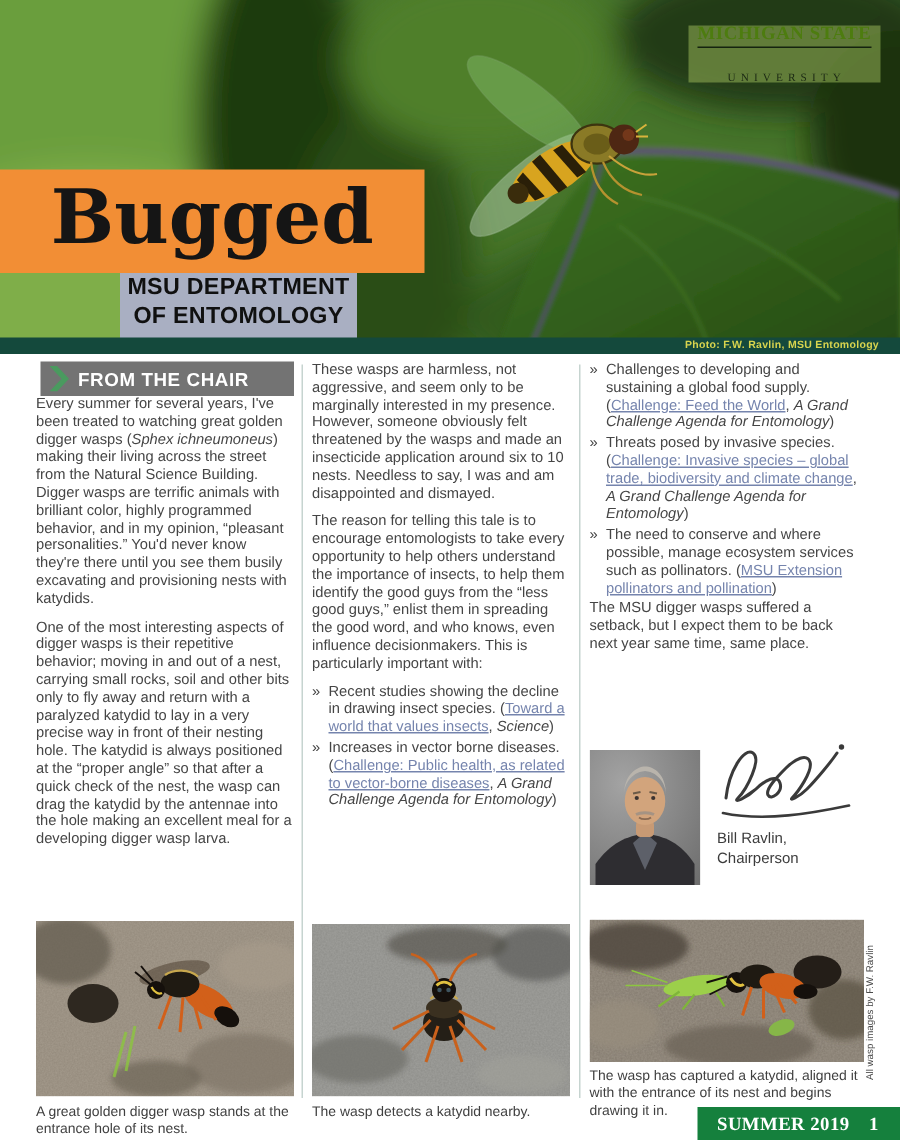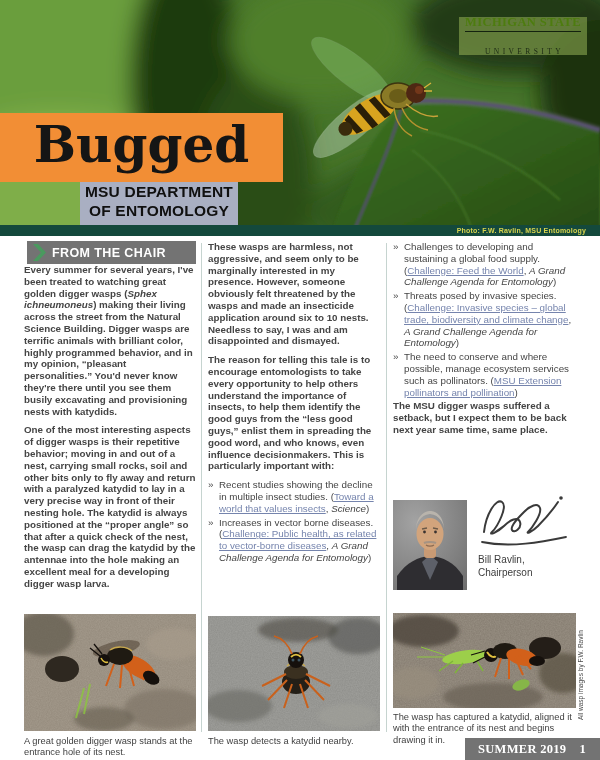--- a/index.html
+++ b/index.html
@@ -30,21 +30,21 @@
   
   .textcol{position:absolute;top:240px;}
   .c1{left:24px;width:172px;}
   .c2{left:208px;width:172px;}
   .c3{left:393px;width:183px;}
   .vline{position:absolute;top:243px;width:1px;height:489px;background:#c6d4d0;}
   .vl1{left:201px;} .vl2{left:386px;}
   .section-header{height:23px;background:#737373;display:flex;align-items:center;gap:6px;
                   margin:1px 0 0 3px;padding-left:6px;}
   .section-header .label{color:#ffffff;font-weight:bold;font-size:12.5px;letter-spacing:.4px;}
-  p.body{margin:0 0 7px 0;font-size:9.8px;line-height:11.8px;color:#454545;font-weight:bold;}
+  p.body{margin:0 0 7px 0;font-size:9.8px;line-height:11.8px;color:#454545;}
   .first{margin-top:8px;}
   .bullets{margin:0;padding:0;list-style:none;}
   .bullet{display:flex;margin:0 0 2px 0;font-size:9.8px;line-height:11.8px;color:#454545;}
   .bullet .m{width:11px;flex:none;color:#454545;}
   .bullet .t{flex:1;}
   .rich-link{color:#7584ad;text-decoration:underline;cursor:pointer;}
   .rich-i{font-style:italic;}
   .closing{margin-top:7px;}
   
   .ph{position:absolute;overflow:hidden;}
@@ -56,21 +56,21 @@
   .signature{position:absolute;top:492px;left:474px;width:104px;height:58px;}
   .sigtext{position:absolute;top:553px;left:478px;width:100px;font-size:10px;line-height:13px;color:#3c3c3c;}
   .caption{position:absolute;font-size:9.3px;line-height:11.4px;color:#3f3f3f;}
   .cap1{top:736px;left:24px;width:172px;}
   .cap2{top:736px;left:208px;width:172px;}
   .cap3{top:712px;left:393px;width:183px;}
   .side-credit{position:absolute;left:577px;top:622px;height:98px;width:12px;
                writing-mode:vertical-rl;transform:rotate(180deg);font-size:6.5px;color:#4a4a4a;
                text-align:left;}
   
-  .footer{position:absolute;right:0;top:738px;width:135px;height:22px;background:#737373;
+  .footer{position:absolute;right:0;top:738px;width:135px;height:22px;background:#15803d;
           display:flex;align-items:center;box-sizing:border-box;padding-left:13px;gap:13px;
           font-family:"Liberation Serif",serif;font-weight:bold;color:#ffffff;font-size:12.5px;
           letter-spacing:.3px;}
 </style>
 </head>
 <body>
 
 <div class="page">
 
   <div class="hero">
@@ -161,21 +161,21 @@
     <p class="body first"><span>Every summer for several years, I've been treated to watching great golden digger wasps (</span><span class="rich-i">Sphex ichneumoneus</span><span>) making their living across the street from the Natural Science Building. Digger wasps are terrific animals with brilliant color, highly programmed behavior, and in my opinion, “pleasant personalities.” You'd never know they're there until you see them busily excavating and provisioning nests with katydids.</span></p>
     <p class="body">One of the most interesting aspects of digger wasps is their repetitive behavior; moving in and out of a nest, carrying small rocks, soil and other bits only to fly away and return with a paralyzed katydid to lay in a very precise way in front of their nesting hole. The katydid is always positioned at the “proper angle” so that after a quick check of the nest, the wasp can drag the katydid by the antennae into the hole making an excellent meal for a developing digger wasp larva.</p>
   </div>
 
   <div class="textcol c2">
     <p class="body" style="margin-top:1px;">These wasps are harmless, not aggressive, and seem only to be marginally interested in my presence. However, someone obviously felt threatened by the wasps and made an insecticide application around six to 10 nests. Needless to say, I was and am disappointed and dismayed.</p>
     <p class="body">The reason for telling this tale is to encourage entomologists to take every opportunity to help others understand the importance of insects, to help them identify the good guys from the “less good guys,” enlist them in spreading the good word, and who knows, even influence decisionmakers. This is particularly important with:</p>
     <ul class="bullets">
       <li class="bullet">
         <span class="m">»</span>
-        <span class="t"><span>Recent studies showing the decline in multiple insect studies. (</span><span class="rich-link">Toward a world that values insects</span><span>, </span><span class="rich-i">Science</span><span>)</span></span>
+        <span class="t"><span>Recent studies showing the decline in drawing insect species. (</span><span class="rich-link">Toward a world that values insects</span><span>, </span><span class="rich-i">Science</span><span>)</span></span>
       </li>
       <li class="bullet">
         <span class="m">»</span>
         <span class="t"><span>Increases in vector borne diseases. (</span><span class="rich-link">Challenge: Public health, as related to vector-borne diseases</span><span>, </span><span class="rich-i">A Grand Challenge Agenda for Entomology</span><span>)</span></span>
       </li>
     </ul>
   </div>
 
   <div class="textcol c3">
     <ul class="bullets" style="margin-top:1px;">

